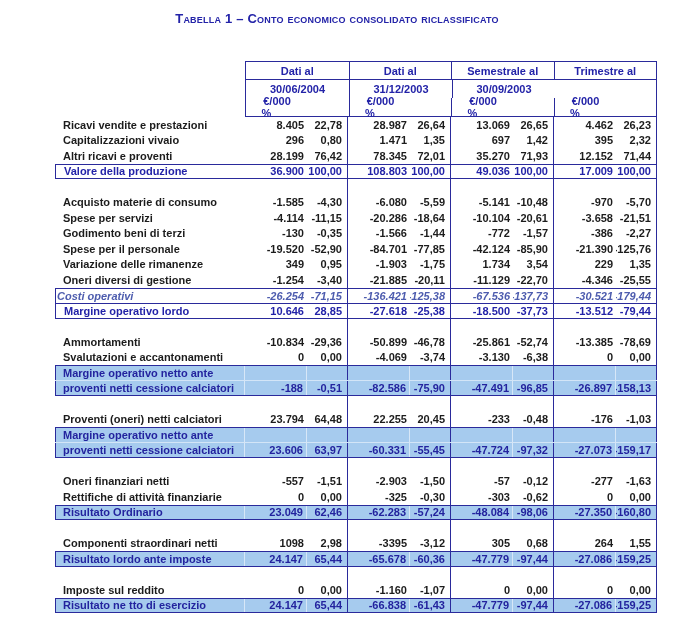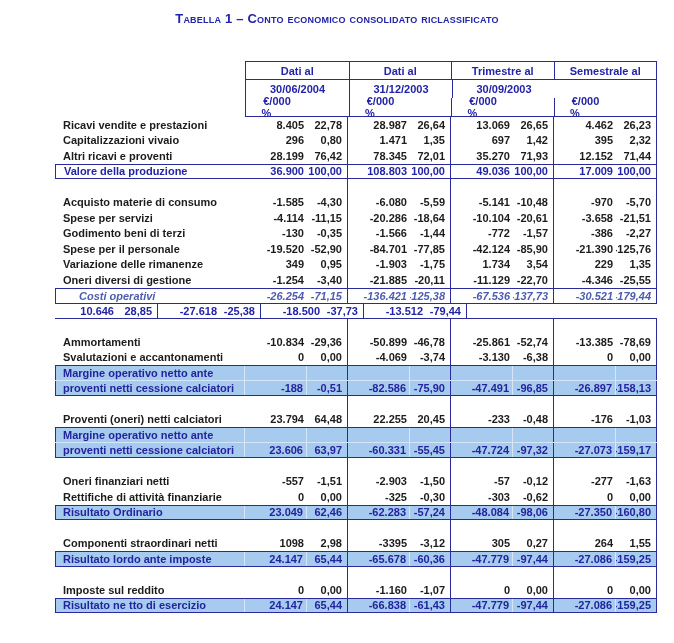--- a/index.html
+++ b/index.html
@@ -77,21 +77,21 @@
     color:var(--blue);font-weight:bold;
     border-top:1px solid var(--line);
     border-bottom:1px solid var(--line);
   }
   .row.total .cell.label{border-left:1px solid var(--line);}
   
   .row.italic{
     color:var(--muted);font-style:italic;
     border-top:1px solid var(--line);
   }
-  .row.italic .cell.label{border-left:1px solid var(--line);padding-left:23px;}
+  .row.italic .cell.label{border-left:1px solid var(--line);padding-left:1px;}
   
   .row.highlight,.row.h2top,.row.h2bot{
     background:var(--hlbg);
     color:var(--hltext);font-weight:bold;
   }
   .row.highlight{
     border-top:1px solid var(--line);
     border-bottom:1px solid var(--line);
   }
   .row.h2top{border-top:1px solid var(--line);border-bottom:1px solid rgba(255,255,255,.5);}
@@ -114,22 +114,22 @@
 <div class="page">
 
   <div class="title">Tabella 1 – Conto economico consolidato riclassificato</div>
 
   <div class="tablewrap">
 
     <div class="thead">
       <div class="hrow r1">
         <div class="hcell">Dati al</div>
         <div class="hcell">Dati al</div>
+        <div class="hcell">Semestrale al</div>
         <div class="hcell">Trimestre al</div>
-        <div class="hcell">Semestrale al</div>
       </div>
       <div class="hrow r2">
         <div class="hcell">30/06/2004</div>
         <div class="hcell">31/12/2003</div>
         <div class="hcell">30/09/2003</div>
       </div>
       <div class="hrow r3">
         <div class="hcell">
           <div class="unitpair">
             <span class="u">€/000</span>
@@ -284,20 +284,21 @@
           <div class="cell val g0">-26.254</div>
           <div class="cell pct g0">-71,15</div>
           <div class="cell val g1">-136.421</div>
           <div class="cell pct g1">-125,38</div>
           <div class="cell val g2">-67.536</div>
           <div class="cell pct g2">-137,73</div>
           <div class="cell val g3">-30.521</div>
           <div class="cell pct g3">-179,44</div>
         </div>
         <div class="row total">
+          <div class="cell label">Margine operativo lordo</div>
           <div class="cell val g0">10.646</div>
           <div class="cell pct g0">28,85</div>
           <div class="cell val g1">-27.618</div>
           <div class="cell pct g1">-25,38</div>
           <div class="cell val g2">-18.500</div>
           <div class="cell pct g2">-37,73</div>
           <div class="cell val g3">-13.512</div>
           <div class="cell pct g3">-79,44</div>
         </div>
         <div class="row spacer">
@@ -454,21 +455,21 @@
           <div class="cell val g3"></div>
           <div class="cell pct g3"></div>
         </div>
         <div class="row normal">
           <div class="cell label">Componenti straordinari netti</div>
           <div class="cell val g0">1098</div>
           <div class="cell pct g0">2,98</div>
           <div class="cell val g1">-3395</div>
           <div class="cell pct g1">-3,12</div>
           <div class="cell val g2">305</div>
-          <div class="cell pct g2">0,27</div>
+          <div class="cell pct g2">0,68</div>
           <div class="cell val g3">264</div>
           <div class="cell pct g3">1,55</div>
         </div>
         <div class="row highlight">
           <div class="cell label">Risultato lordo ante imposte</div>
           <div class="cell val g0">24.147</div>
           <div class="cell pct g0">65,44</div>
           <div class="cell val g1">-65.678</div>
           <div class="cell pct g1">-60,36</div>
           <div class="cell val g2">-47.779</div>

